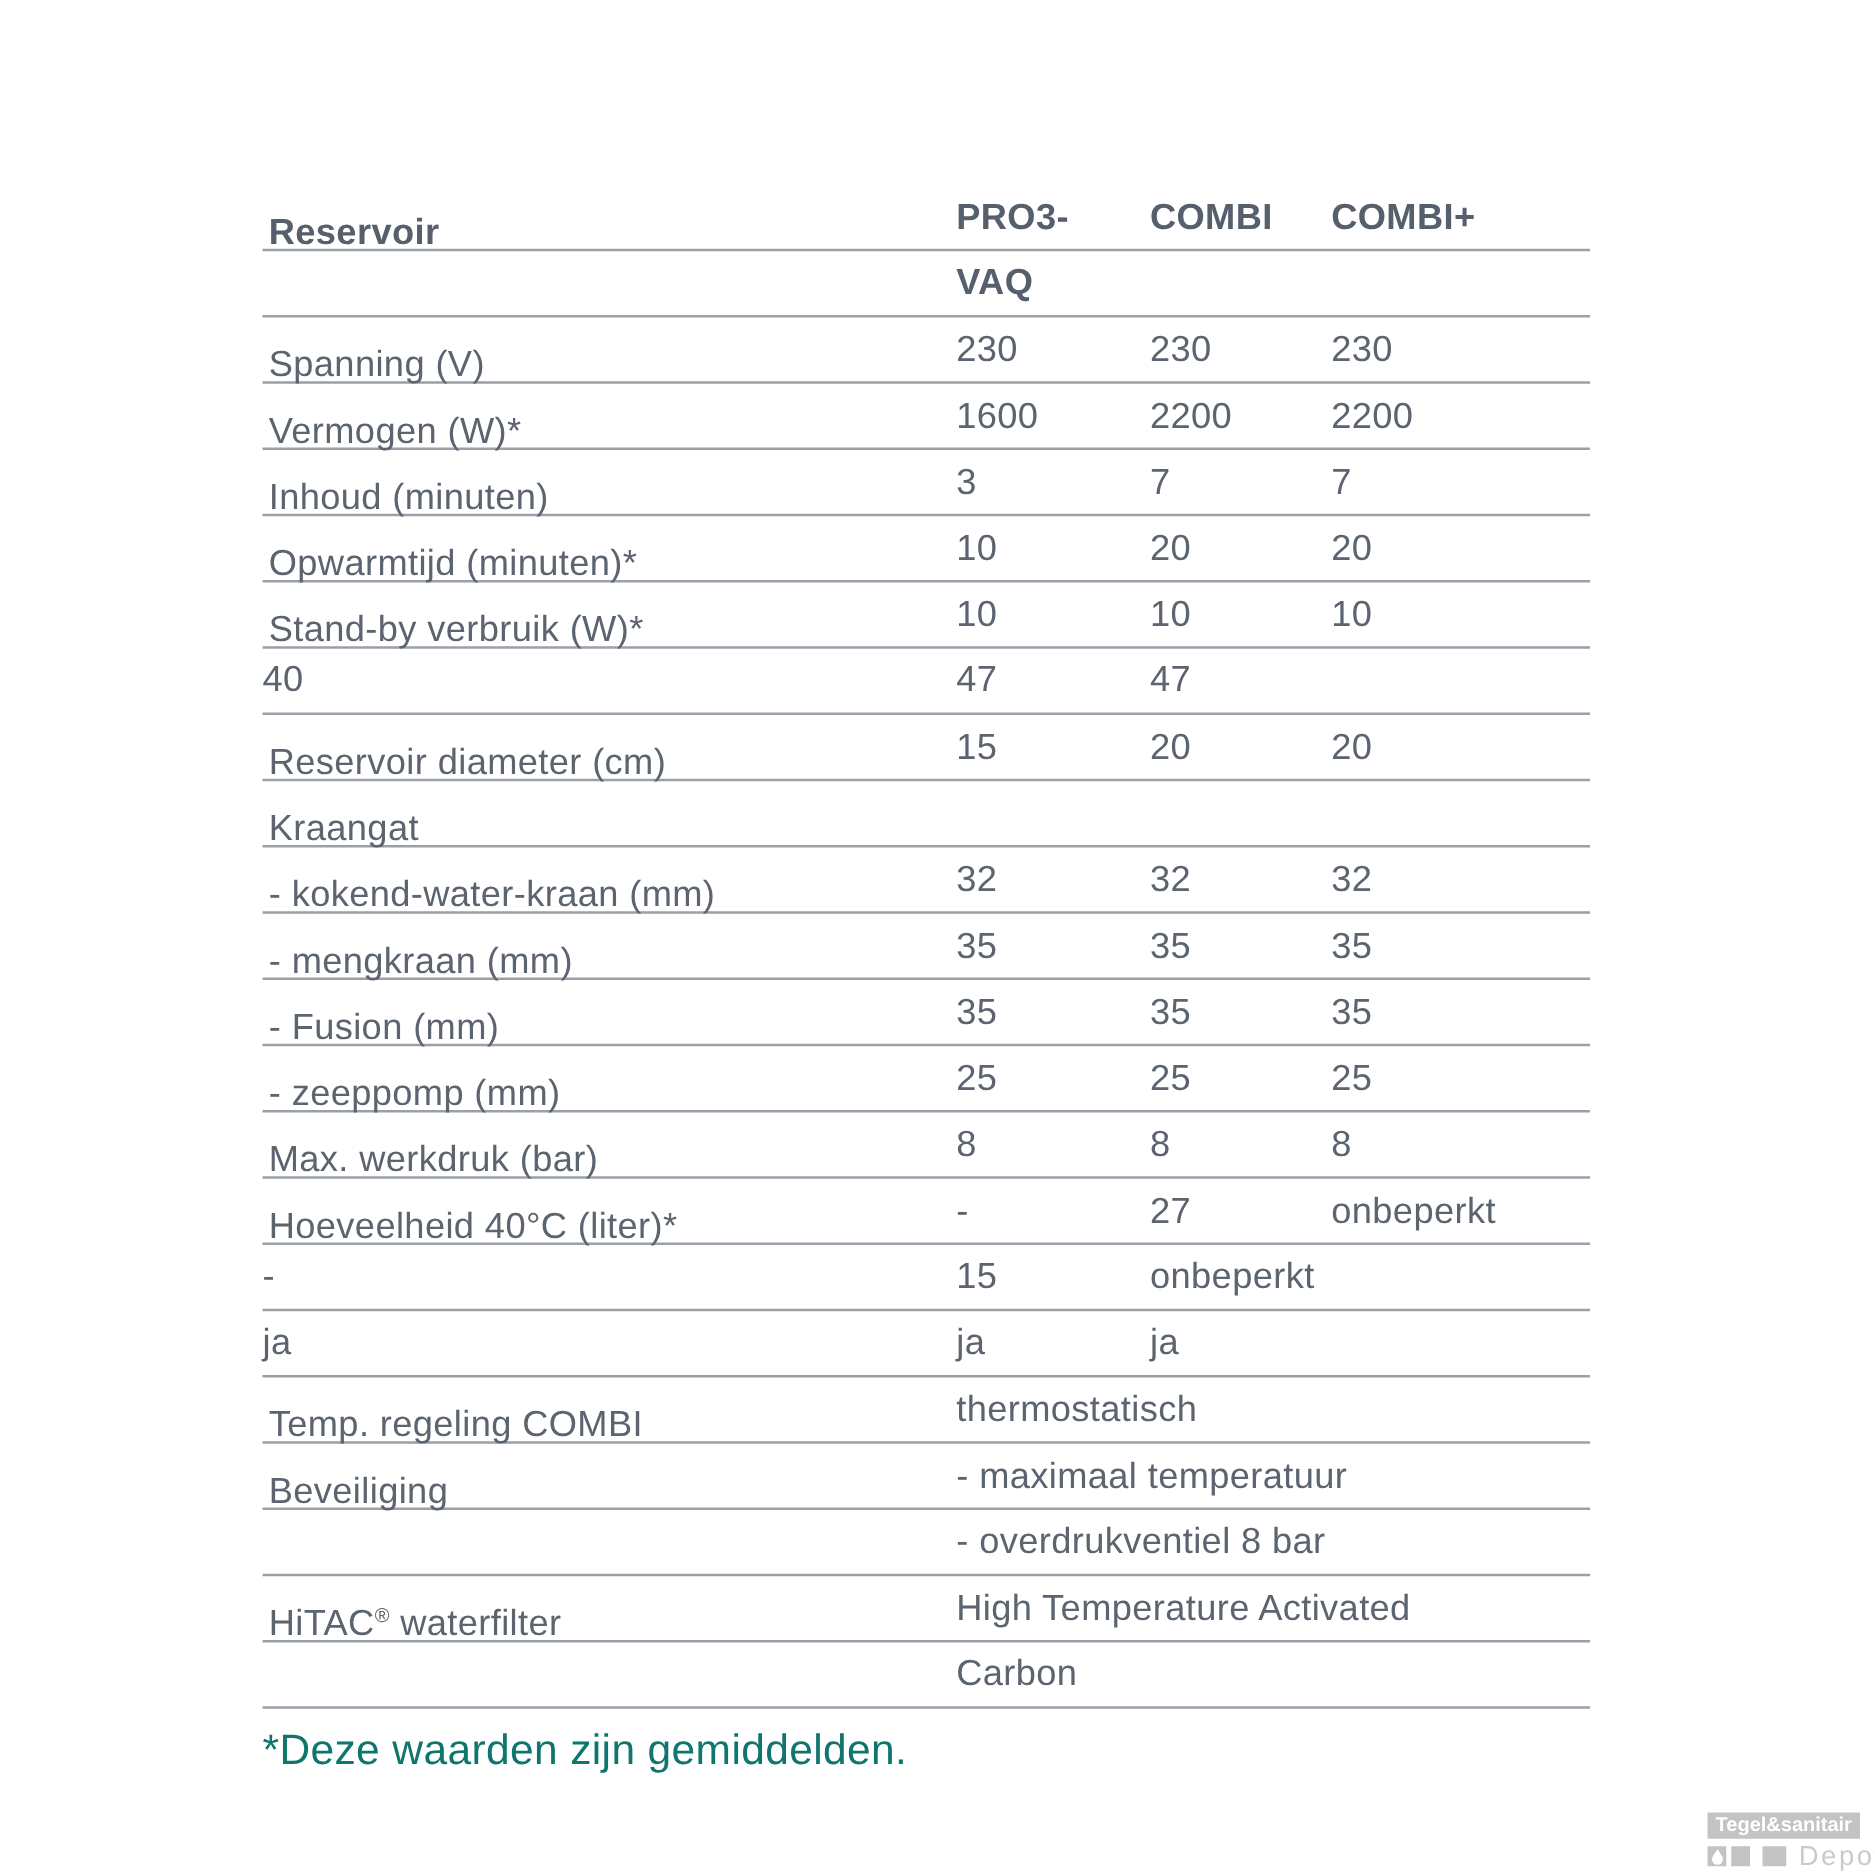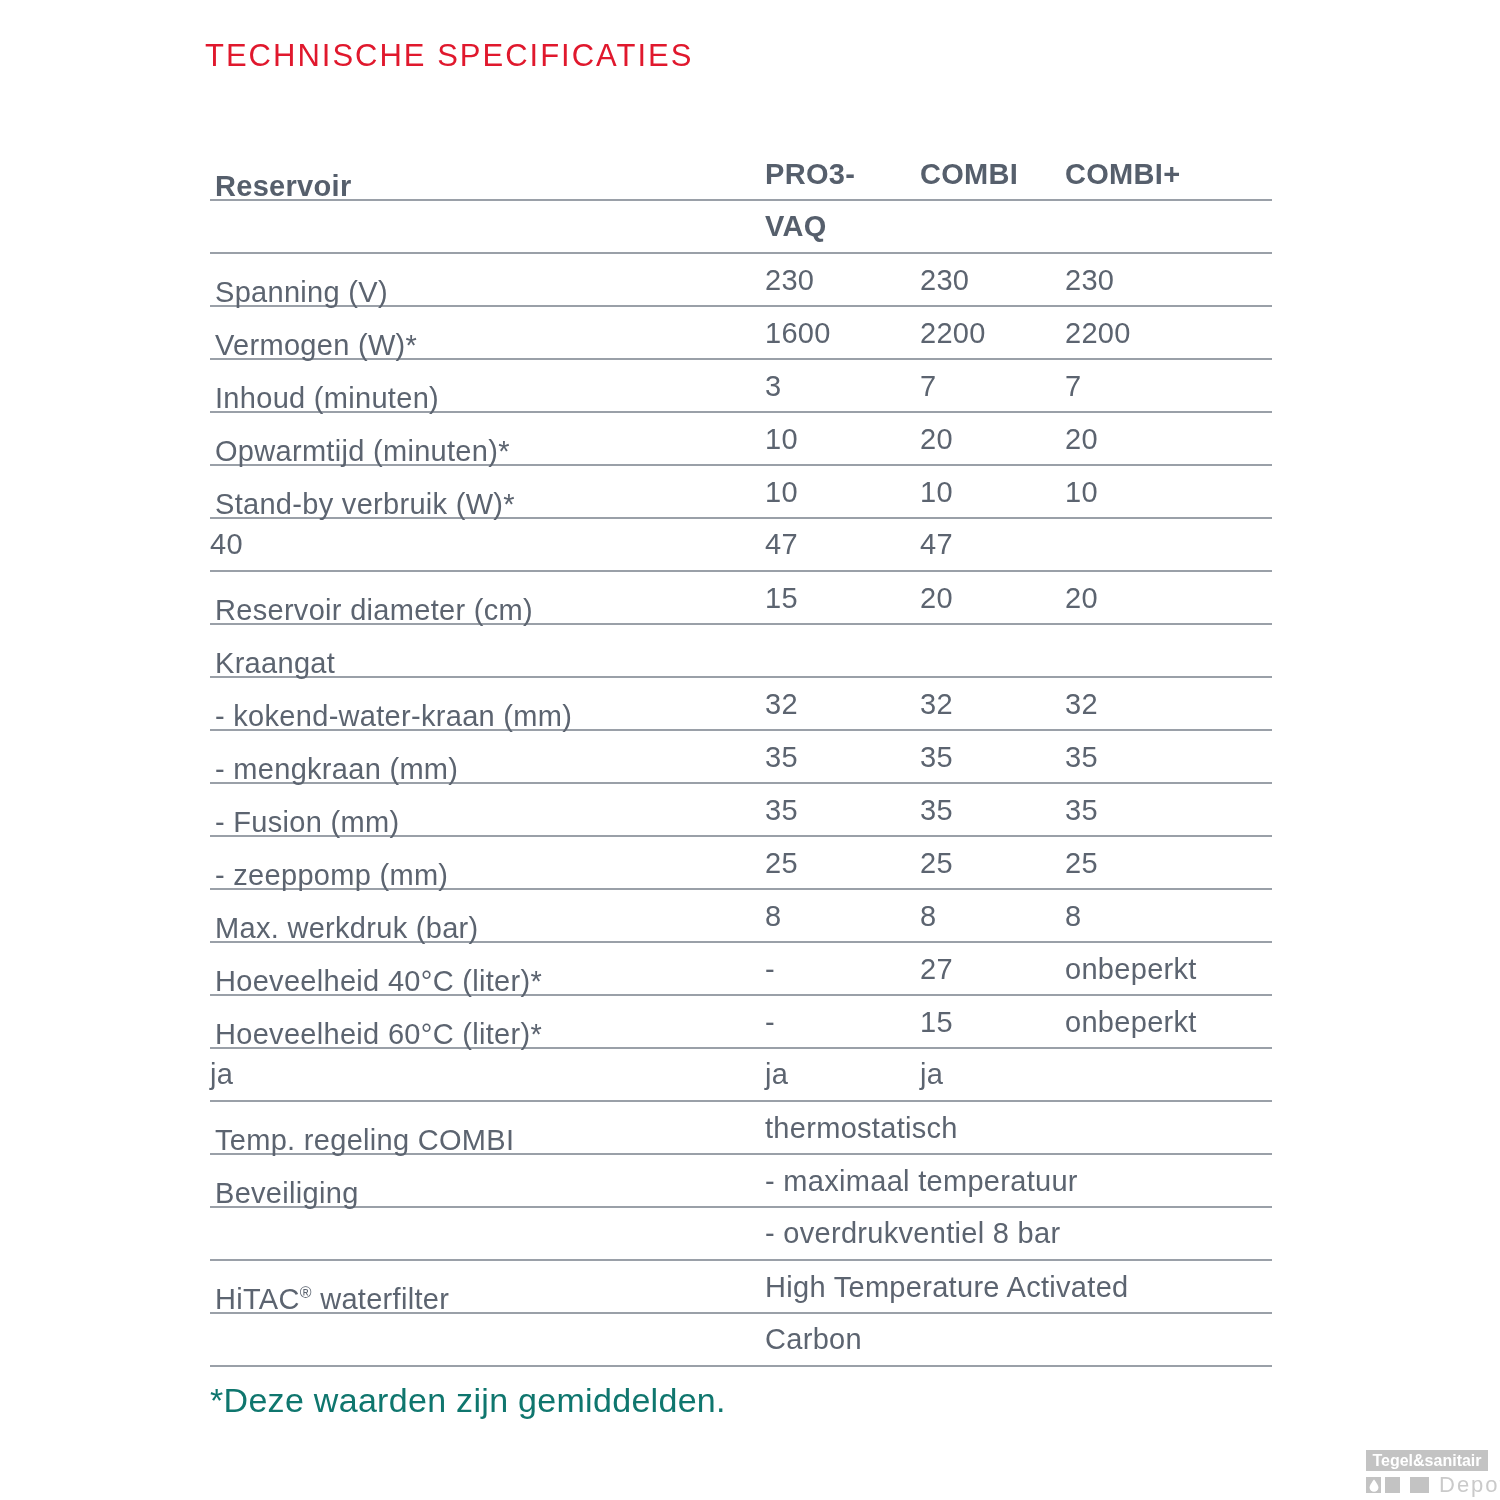--- a/index.html
+++ b/index.html
@@ -77,21 +77,20 @@
     letter-spacing:2px;
     font-weight:400;
     line-height:1;
   }
 </style>
 </head>
 <body>
 
 <div class="page">
 
-  <div class="title">TECHNISCHE SPECIFICATIES</div>
 
   <div class="spec-table">
 
     <div class="row bold">
       <div class="cell label">Reservoir</div>
       <div class="cell">PRO3-</div>
       <div class="cell">COMBI</div>
       <div class="cell">COMBI+</div>
     </div>
 
@@ -180,21 +179,20 @@
           <div class="cell">8</div>
           <div class="cell">8</div>
         </div>
         <div class="row">
           <div class="cell label">Hoeveelheid 40°C (liter)*</div>
           <div class="cell">-</div>
           <div class="cell">27</div>
           <div class="cell">onbeperkt</div>
         </div>
         <div class="row">
-          <div class="cell label">Hoeveelheid 60°C (liter)*</div>
           <div class="cell">-</div>
           <div class="cell">15</div>
           <div class="cell">onbeperkt</div>
         </div>
         <div class="row">
           <div class="cell">ja</div>
           <div class="cell">ja</div>
           <div class="cell">ja</div>
         </div>
         <div class="row">

